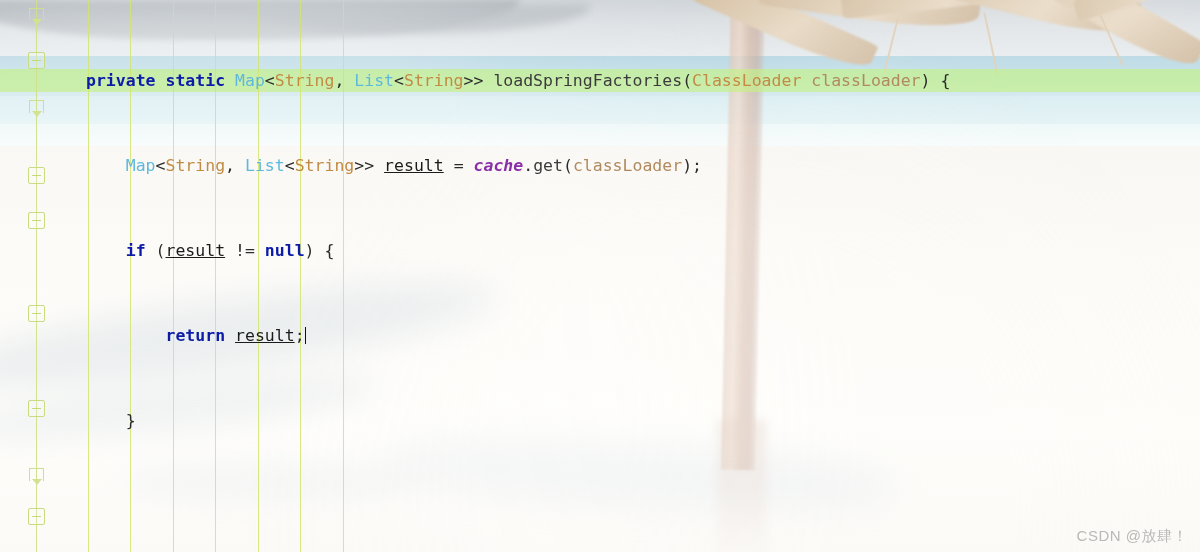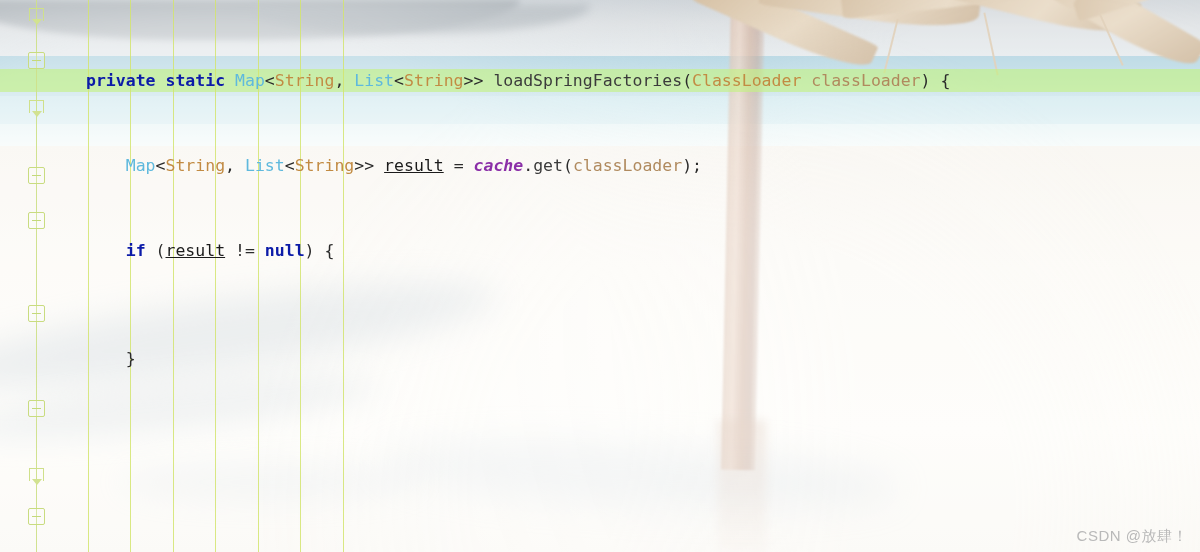--- a/index.html
+++ b/index.html
@@ -167,20 +167,21 @@
     </div>
 
     <div class="code">
 
       <div class="ln"><span class="kw">private</span><span class="pln"> </span><span class="kw">static</span><span class="pln"> </span><span class="typ2">Map</span><span class="pln">&lt;</span><span class="typ">String</span><span class="pln">, </span><span class="typ2">List</span><span class="pln">&lt;</span><span class="typ">String</span><span class="pln">&gt;&gt; </span><span class="mth">loadSpringFactories</span><span class="pln">(</span><span class="typ">ClassLoader</span><span class="pln"> </span><span class="prm">classLoader</span><span class="pln">) {</span></div>
 
       <div class="ln">    <span class="typ2">Map</span><span class="pln">&lt;</span><span class="typ">String</span><span class="pln">, </span><span class="typ2">List</span><span class="pln">&lt;</span><span class="typ">String</span><span class="pln">&gt;&gt; </span><span class="und">result</span><span class="pln"> = </span><span class="stat">cache</span><span class="pln">.</span><span class="mth">get</span><span class="pln">(</span><span class="prm">classLoader</span><span class="pln">);</span></div>
 
       <div class="ln">    <span class="kw">if</span><span class="pln"> (</span><span class="und">result</span><span class="pln"> != </span><span class="kw">null</span><span class="pln">) {</span></div>
 
+      <div class="ln">        <span class="kw">return</span><span class="pln"> </span><span class="und">result</span><span class="pln">;</span><span class="caret"></span></div>
 
       <div class="ln">    <span class="pln">}</span></div>
 
       <div class="ln"> </div>
 
       
 
       
 
       

